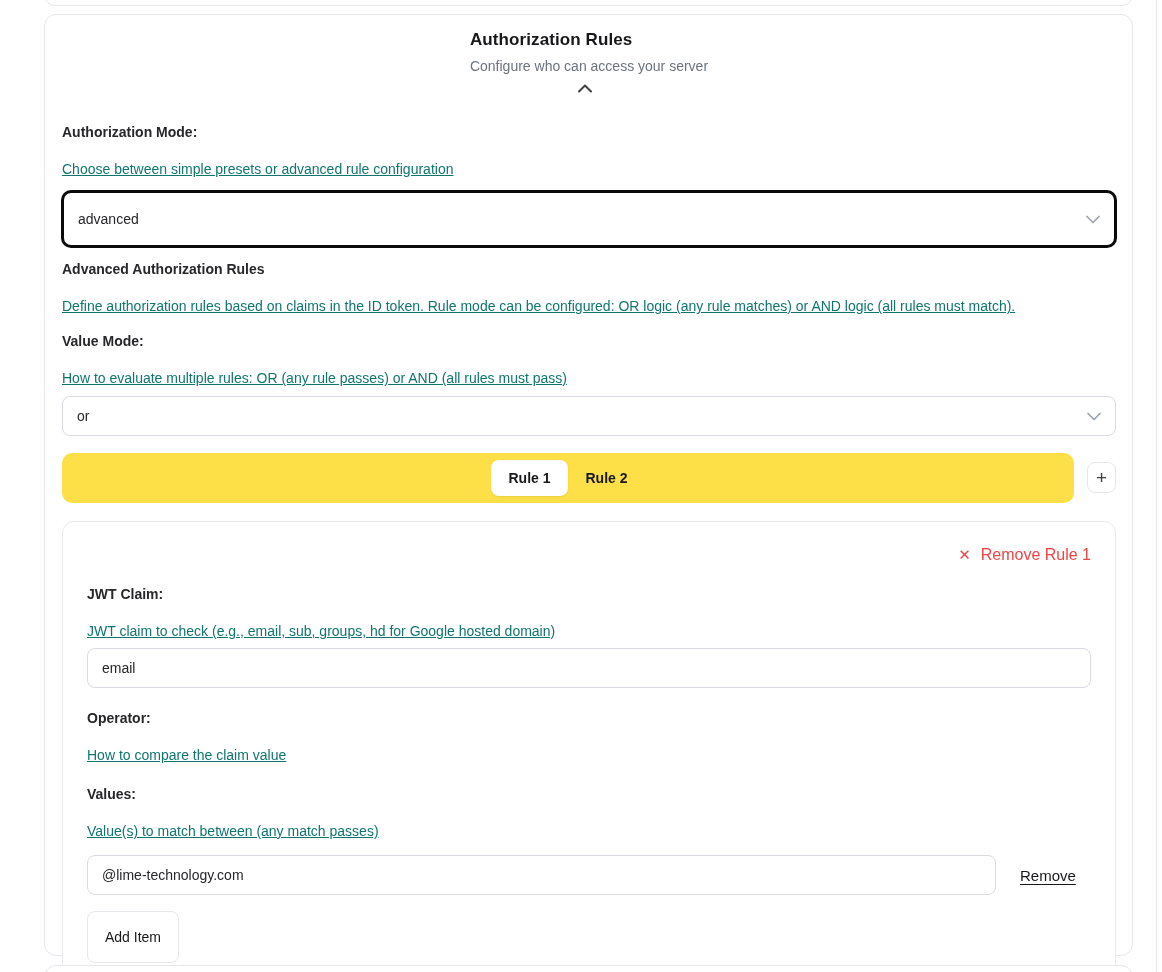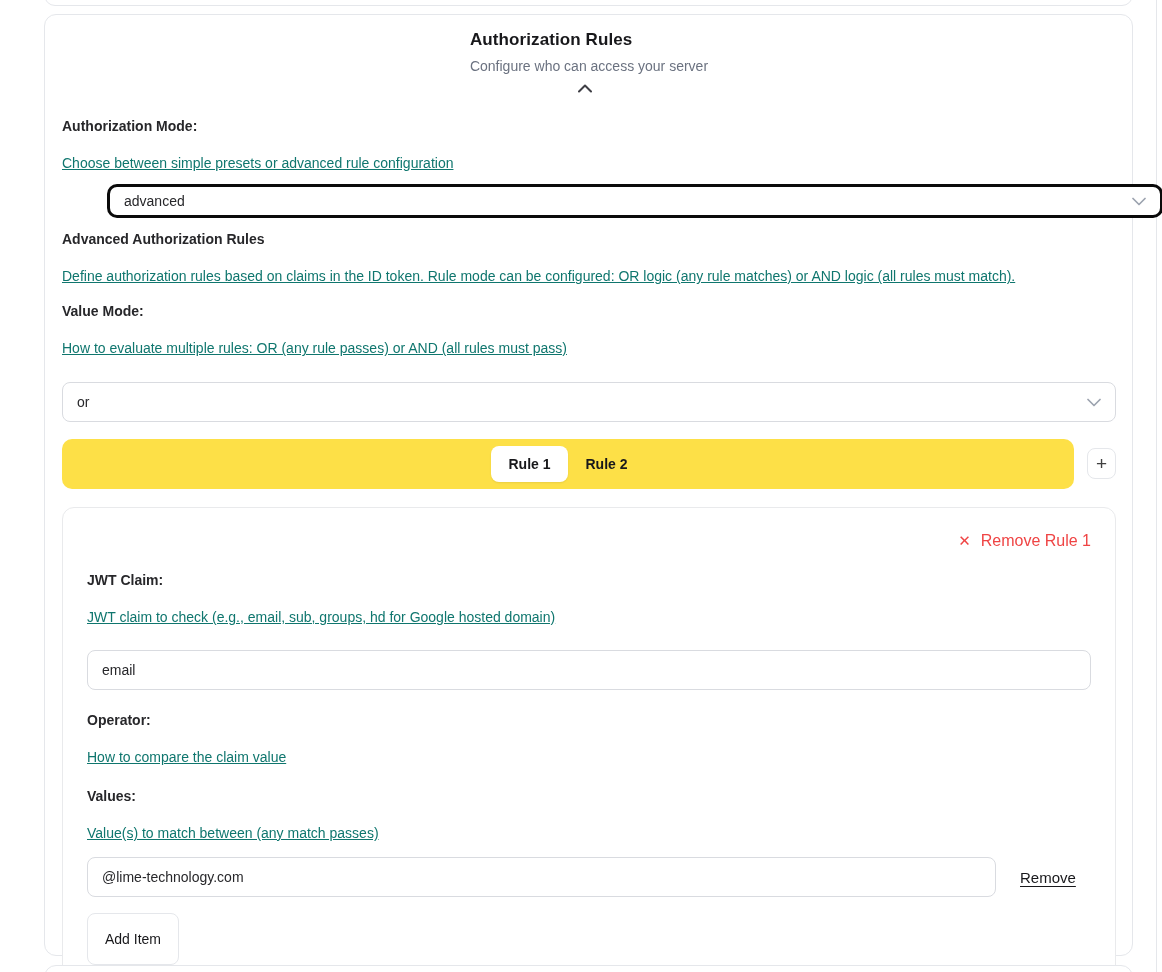--- a/index.html
+++ b/index.html
@@ -29,41 +29,40 @@
     padding: 15px 16px 13px 17px;
   }
   .card-header { display: flex; align-items: center; justify-content: space-between; flex-direction: column; }
   .card-title { font-size: 17px; font-weight: 700; color: #18181b; letter-spacing: 0.1px; }
   .card-subtitle { font-size: 14px; color: #6b7280; margin-top: 8px; }
   .collapse-btn {
     background: none; border: none; cursor: pointer;
     width: 28px; height: 28px; display: flex; align-items: center; justify-content: center;
     color: #3f3f46; margin-right: 8px;
   }
-  .field-label { font-size: 14px; font-weight: 700; color: #27272a; margin-top: 16px; }
+  .field-label { font-size: 14px; font-weight: 700; color: #27272a; margin-top: 22px; }
   .field-desc { font-size: 14px; color: #0f766e; margin-top: 20px; line-height: 1.3; text-decoration: underline; }
   .select, .text-input {
-    margin-top: 24px;
+    margin-top: 8px;
     height: 40px;
     width: 100%;
     border: 1px solid #d9dbe0;
     border-radius: 8px;
     background: #ffffff;
     display: flex; align-items: center; justify-content: space-between;
     padding: 0 14px;
     font-size: 14px; color: #27272a;
     cursor: pointer;
   }
   .select-focused {
-    height: 32px;
+    height: 56px;
     margin-top: 13px;
     border: 2px solid #0a0a0a;
     box-shadow: 0 0 0 1px #0a0a0a;
     border-radius: 9px;
-    margin-left: 46px;
   }
   .chev { color: #9ca3af; flex: 0 0 auto; }
   .tabs-row { display: flex; align-items: center; margin-top: 17px; }
   .tab-bar {
     flex: 0 0 auto;
     width: 1012px; height: 50px;
     background: #fde047;
     border-radius: 10px;
     display: flex; align-items: center; justify-content: center;
     gap: 0;

